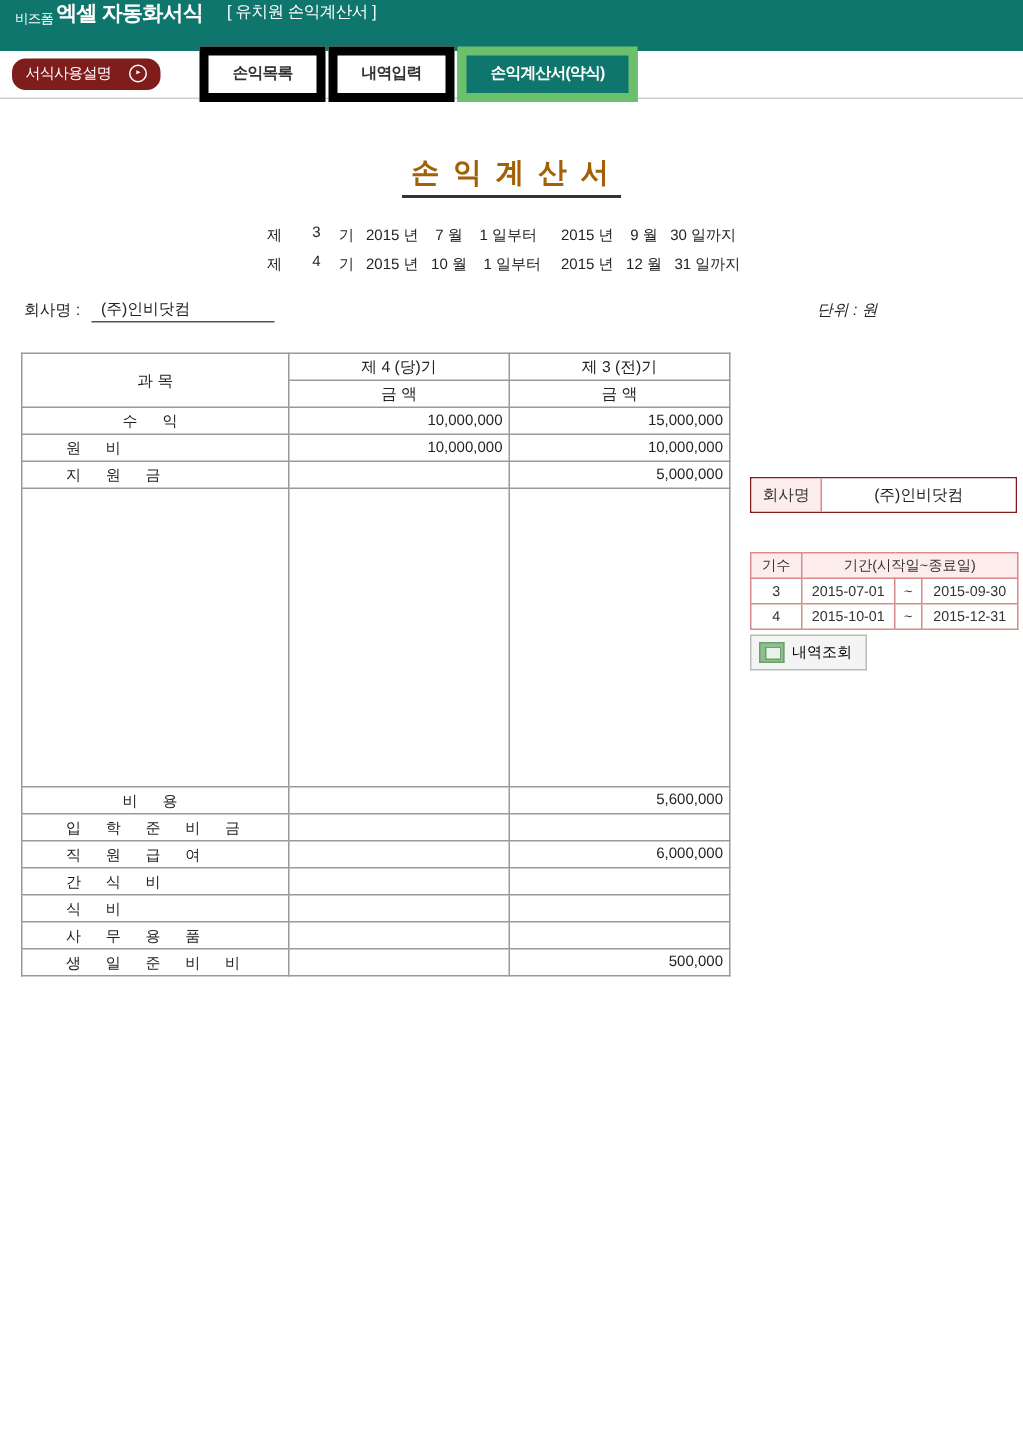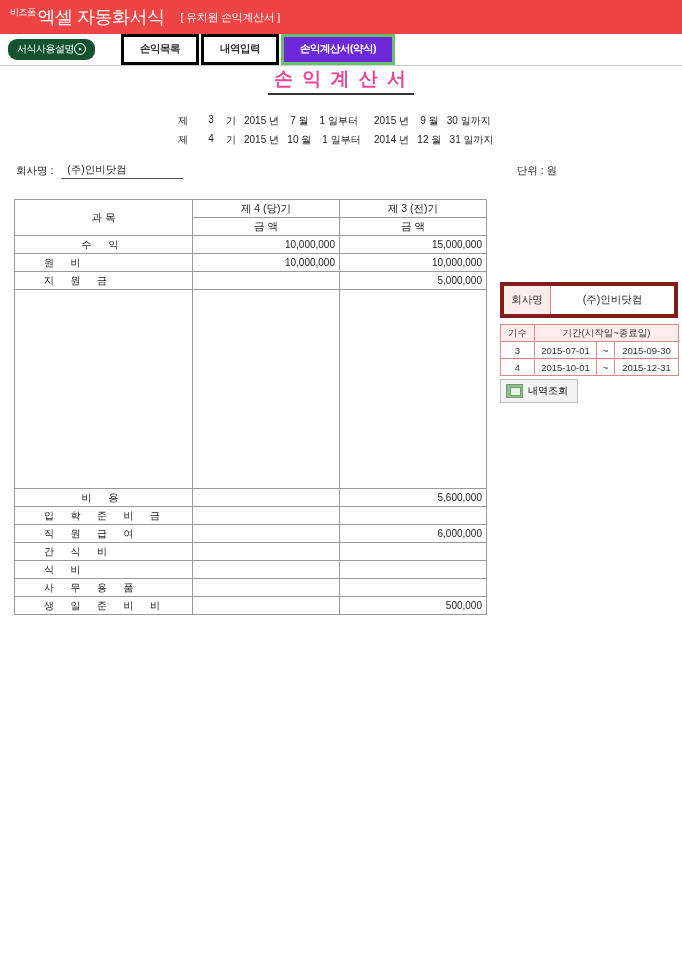--- a/index.html
+++ b/index.html
@@ -12,37 +12,37 @@
     width: 682px;
     height: 962px;
     position: relative;
     overflow: hidden;
     color: #222;
   }
 
   
   .topbar {
     height: 34px;
-    background: #ef4444;
-    display: flex;
-    align-items: center;
+    background: #0f766e;
+    display: flex;
+    align-items: flex-start;
     padding: 0 10px;
     box-sizing: border-box;
   }
   .brand-small {
     font-size: 9px;
     color: #ffffff;
     margin-right: 2px;
     align-self: flex-start;
     margin-top: 6px;
     letter-spacing: -0.5px;
   }
   .brand-main {
-    font-size: 18px;
-    font-weight: normal;
+    font-size: 14px;
+    font-weight: bold;
     color: #ffffff;
     letter-spacing: -0.5px;
   }
   .doc-title-bracket {
     font-size: 11px;
     color: #ffffff;
     margin-left: 16px;
     letter-spacing: -0.3px;
   }
 
@@ -50,28 +50,28 @@
   .tabrow {
     height: 32px;
     border-bottom: 1px solid #cfcfcf;
     display: flex;
     align-items: center;
     padding: 0 8px;
     box-sizing: border-box;
     background: #ffffff;
   }
   .help-btn {
-    background: #14532d;
+    background: #7f1d1d;
     color: #fff;
     font-size: 10px;
     border-radius: 9px;
     padding: 3px 9px 4px 9px;
     display: flex;
     align-items: center;
-    gap: 0;
+    gap: 12px;
     letter-spacing: -0.5px;
     cursor: pointer;
     border: none;
     font-family: Liberation Mono, monospace;
   }
   .help-btn .circ {
     display: inline-block;
     width: 10px; height: 10px;
     border: 1px solid #fff;
     border-radius: 50%;
@@ -84,42 +84,43 @@
     display: flex;
     margin-left: 26px;
     gap: 2px;
     align-items: center;
   }
   .tab {
     font-size: 10.5px;
     font-weight: bold;
     color: #333;
     background: #ffffff;
-    border: 3px solid #000000;
+    border: 6px solid #000000;
     padding: 5px 16px 6px 16px;
     letter-spacing: -0.5px;
     cursor: pointer;
   }
   .tab.active {
-    background: #6d28d9;
+    background: #0f766e;
     color: #ffffff;
     border-color: #6cbf6c;
   }
 
   
   .sheet {
     position: relative;
     padding: 0 14px;
   }
   .doc-heading {
     text-align: center;
+    margin-top: 36px;
     font-size: 19px;
     font-weight: bold;
     letter-spacing: 2px;
-    color: #ec4899;
+    color: #a16207;
   }
   .doc-heading span {
     border-bottom: 2px solid #333;
     padding: 0 6px 4px 6px;
   }
 
   .period-lines {
     margin-top: 22px;
     font-size: 10px;
     color: #222;
@@ -148,21 +149,22 @@
   .meta-label { margin-right: 8px; }
   .meta-value {
     border-bottom: 1px solid #555;
     min-width: 110px;
     padding: 0 6px 1px 6px;
     font-size: 10.5px;
   }
   .meta-unit {
     margin-left: auto;
     font-size: 10.5px;
-    margin-right: 109px;
+    margin-right: 81px;
+    font-style: italic;
   }
 
   
   table.stmt {
     margin-top: 20px;
     border-collapse: collapse;
     width: 472px;
     table-layout: fixed;
     font-size: 10px;
   }
@@ -200,22 +202,22 @@
 
   
   .side {
     position: absolute;
     left: 500px;
     top: 216px;
     width: 178px;
   }
   .side-box1 {
     display: flex;
-    border: 4px solid #7f1d1d;
-    height: 36px;
+    border: 1px solid #7f1d1d;
+    height: 24px;
     box-sizing: border-box;
   }
   .side-box1 .lbl {
     width: 46px;
     background: #fdecec;
     color: #333;
     font-size: 10.5px;
     display: flex;
     align-items: center;
     justify-content: center;
@@ -224,21 +226,21 @@
   }
   .side-box1 .val {
     flex: 1;
     display: flex;
     align-items: center;
     justify-content: center;
     font-size: 10.5px;
     background: #fff;
   }
   table.side-tbl {
-    margin-top: 6px;
+    margin-top: 26px;
     border-collapse: collapse;
     width: 178px;
     font-size: 9.5px;
     table-layout: fixed;
   }
   table.side-tbl th, table.side-tbl td {
     border: 1px solid #d98b8b;
     height: 16px;
     text-align: center;
     font-weight: normal;
@@ -309,21 +311,21 @@
       <span class="pl-c4">2015 년    7 월    1 일부터</span>
       <span class="pl-c5"></span>
       <span class="pl-c6">2015 년    9 월   30 일까지</span>
     </div>
     <div class="period-line">
       <span class="pl-c1">제</span>
       <span class="pl-c2">4</span>
       <span class="pl-c3">기</span>
       <span class="pl-c4">2015 년   10 월    1 일부터</span>
       <span class="pl-c5"></span>
-      <span class="pl-c6">2014 년   12 월   31 일까지</span>
+      <span class="pl-c6">2015 년   12 월   31 일까지</span>
     </div>
   </div>
 
   <div class="meta-row">
     <span class="meta-label">회사명 :</span>
     <span class="meta-value">(주)인비닷컴</span>
     <span class="meta-unit">단위 : 원</span>
   </div>
 
   <table class="stmt">

